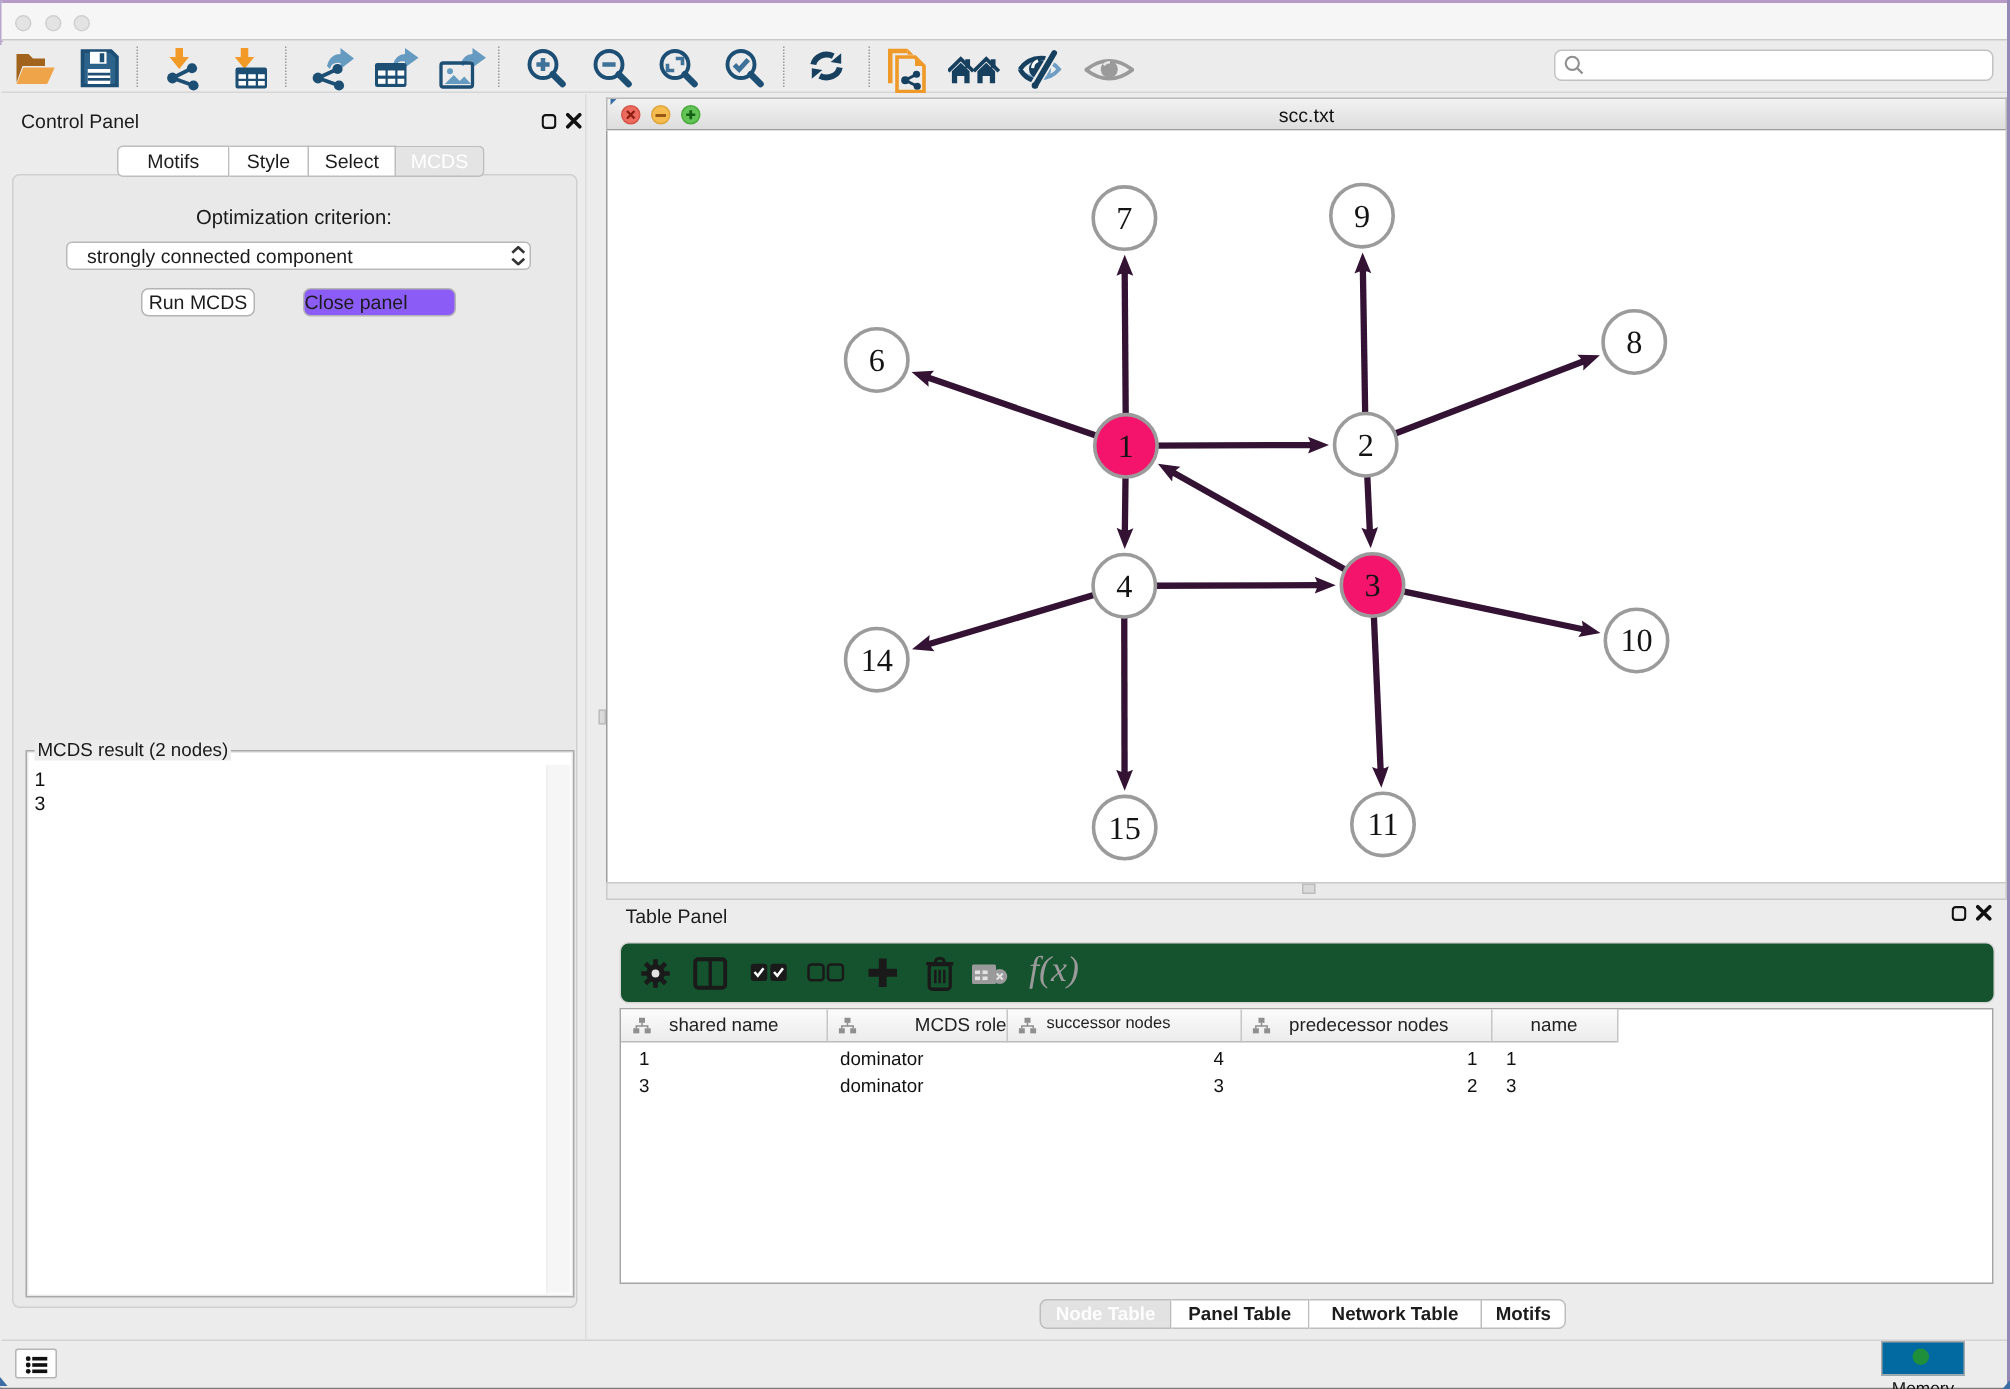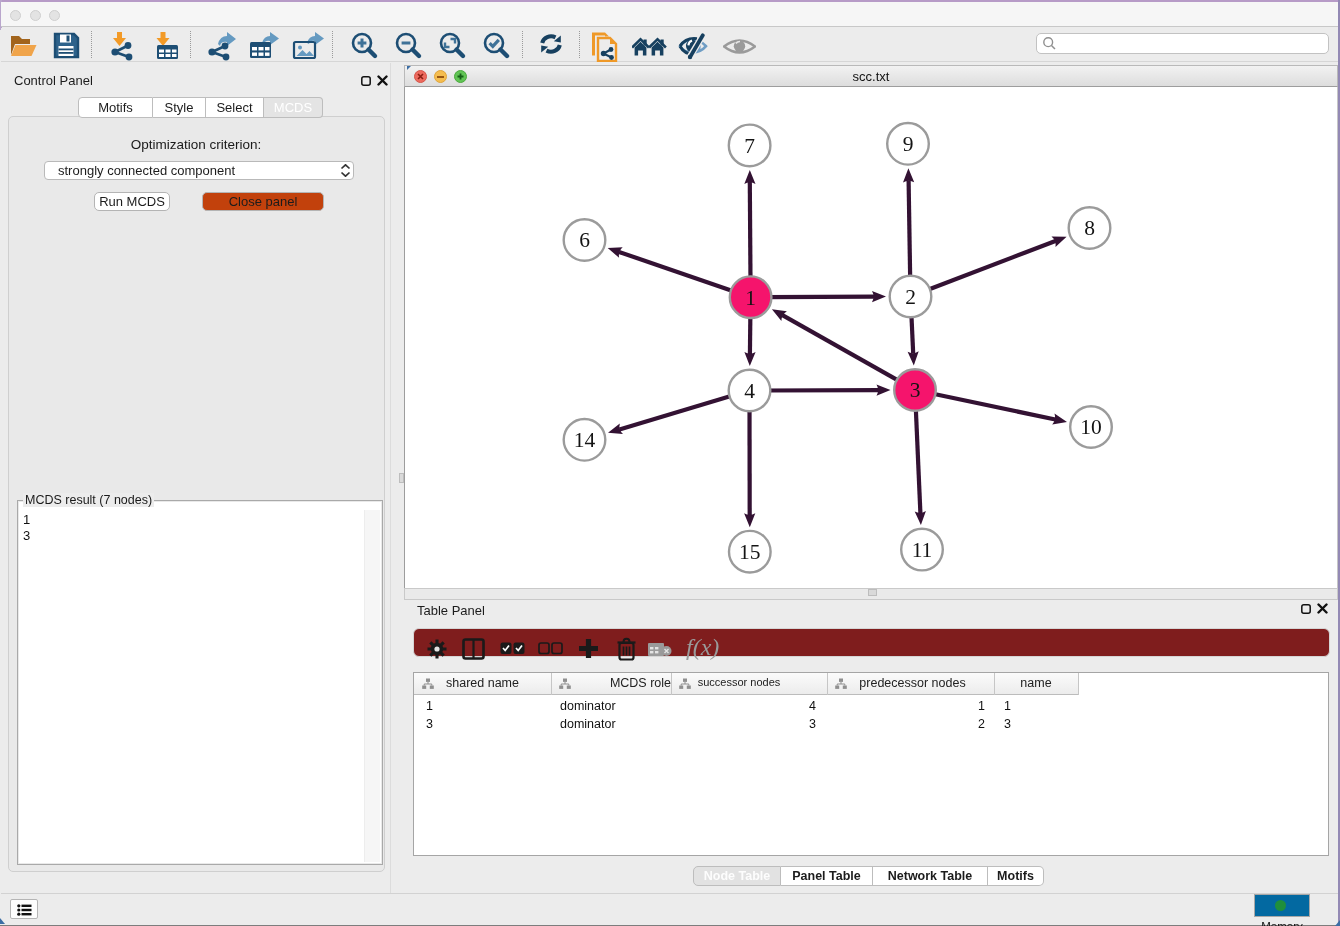--- a/index.html
+++ b/index.html
@@ -193,25 +193,25 @@
 </div>
 <div class="abs" style="left:43px;top:98px;width:310px;height:19px;background:#fff;border:1px solid #b9b9b9;border-radius:4px;line-height:17px;padding-left:13px;font-size:13px">strongly connected component</div>
 
 <div class="abs" style="left:0;top:74px;width:390px;text-align:center;font-size:13.5px;color:#1a1a1a">Optimization criterion:</div>
 <svg class="abs" style="left:339px;top:101px" width="11" height="13" viewBox="0 0 11 13">
 <path d="M1.5,4.5 L5.5,0.8 L9.5,4.5" fill="none" stroke="#333" stroke-width="1.7"></path>
       <path d="M1.5,8.5 L5.5,12.2 L9.5,8.5" fill="none" stroke="#333" stroke-width="1.7"></path>
 </svg>
 
 <div class="abs" style="left:93px;top:129px;width:76px;height:19px;background:#fff;border:1px solid #b4b4b4;border-radius:5px;text-align:center;line-height:17px;font-size:13px">Run MCDS</div>
-<div class="abs" style="left:201px;top:129px;width:122px;height:19px;background:#c2410c;border:1px solid #b4b4b4;border-radius:5px;text-align:center;line-height:17px;font-size:13px">Close panel</div>
+<div class="abs" style="left:201px;top:129px;width:102px;height:19px;background:#8b5cf6;border:1px solid #b4b4b4;border-radius:5px;text-align:left;line-height:17px;font-size:13px">Close panel</div>
 
 <div class="abs" style="left:16px;top:437px;width:366px;height:365px;border:1px solid #a9a9a9"></div>
 <div class="abs" style="left:18px;top:439px;width:362px;height:361px;background:#fff"></div>
-<div class="abs" style="left:22px;top:430px;background:#ececec;padding:0 2px;font-size:12.5px;color:#1a1a1a">MCDS result (7 nodes)</div>
+<div class="abs" style="left:22px;top:430px;background:#ececec;padding:0 2px;font-size:12.5px;color:#1a1a1a">MCDS result (2 nodes)</div>
 <div class="abs" style="left:363px;top:447px;width:16px;height:352px;background:#f6f6f6;border-left:1px solid #ededed"></div>
 <div class="abs" style="left:22px;top:449px;font-size:13px;line-height:16px;color:#111">1<br>3</div>
 </div>
 
 <div class="abs" style="left:399px;top:473px;width:5px;height:10px;background:#dadada;border:1px solid #bdbdbd"></div>
 
 <div class="abs" style="left:404px;top:65px;width:934px;height:535px">
 <div class="abs" style="left:0;top:0;width:934px;height:22px;background:linear-gradient(#f2f2f2,#dddddd);border:1px solid #b9b9b9;border-bottom:1px solid #9d9d9d">
 <div class="abs" style="left:9px;top:4px;width:13px;height:13px;border-radius:50%;background:#ed6a5e;border:1px solid #d45549"></div>
 <svg class="abs" style="left:12px;top:7px" width="7" height="7" viewBox="0 0 7 7">
@@ -285,21 +285,21 @@
 
 <div class="abs" style="left:404px;top:600px;width:934px;height:293px;background:#ececec">
 <div class="abs" style="left:13px;top:3px;font-size:13px;color:#1c1c1c">Table Panel</div>
 <svg class="abs" style="left:897px;top:4px" width="10" height="10" viewBox="0 0 10 10">
       <rect x="0.8" y="0.8" width="8.4" height="8.4" rx="2" fill="none" stroke="#111" stroke-width="1.5"></rect>
     </svg>
 <svg class="abs" style="left:913px;top:3px" width="11" height="11" viewBox="0 0 11 11">
       <path d="M1.5,1.5 L9.5,9.5 M9.5,1.5 L1.5,9.5" stroke="#111" stroke-width="2.4" stroke-linecap="round"></path>
     </svg>
 
-<div class="abs" style="left:9px;top:28px;width:917px;height:29px;background:#7f1d1d;border:1px solid #d5d5d5;border-radius:6px">
+<div class="abs" style="left:9px;top:28px;width:917px;height:41px;background:#14532d;border:1px solid #d5d5d5;border-radius:6px">
 
 <svg class="abs" style="left:12px;top:9px" width="22" height="22" viewBox="0 0 22 22">
 <g fill="#1a1a1a">
           <circle cx="11" cy="11" r="6.2"></circle>
 <g stroke="#1a1a1a" stroke-width="3.1">
             <path d="M11,1.5 v4 M11,16.5 v4 M1.5,11 h4 M16.5,11 h4"></path>
             <path d="M4.3,4.3 l2.8,2.8 M14.9,14.9 l2.8,2.8 M17.7,4.3 l-2.8,2.8 M7.1,14.9 l-2.8,2.8"></path>
           </g>
 <circle cx="11" cy="11" r="2.6" fill="#e3e3e3"></circle>
         </g>

